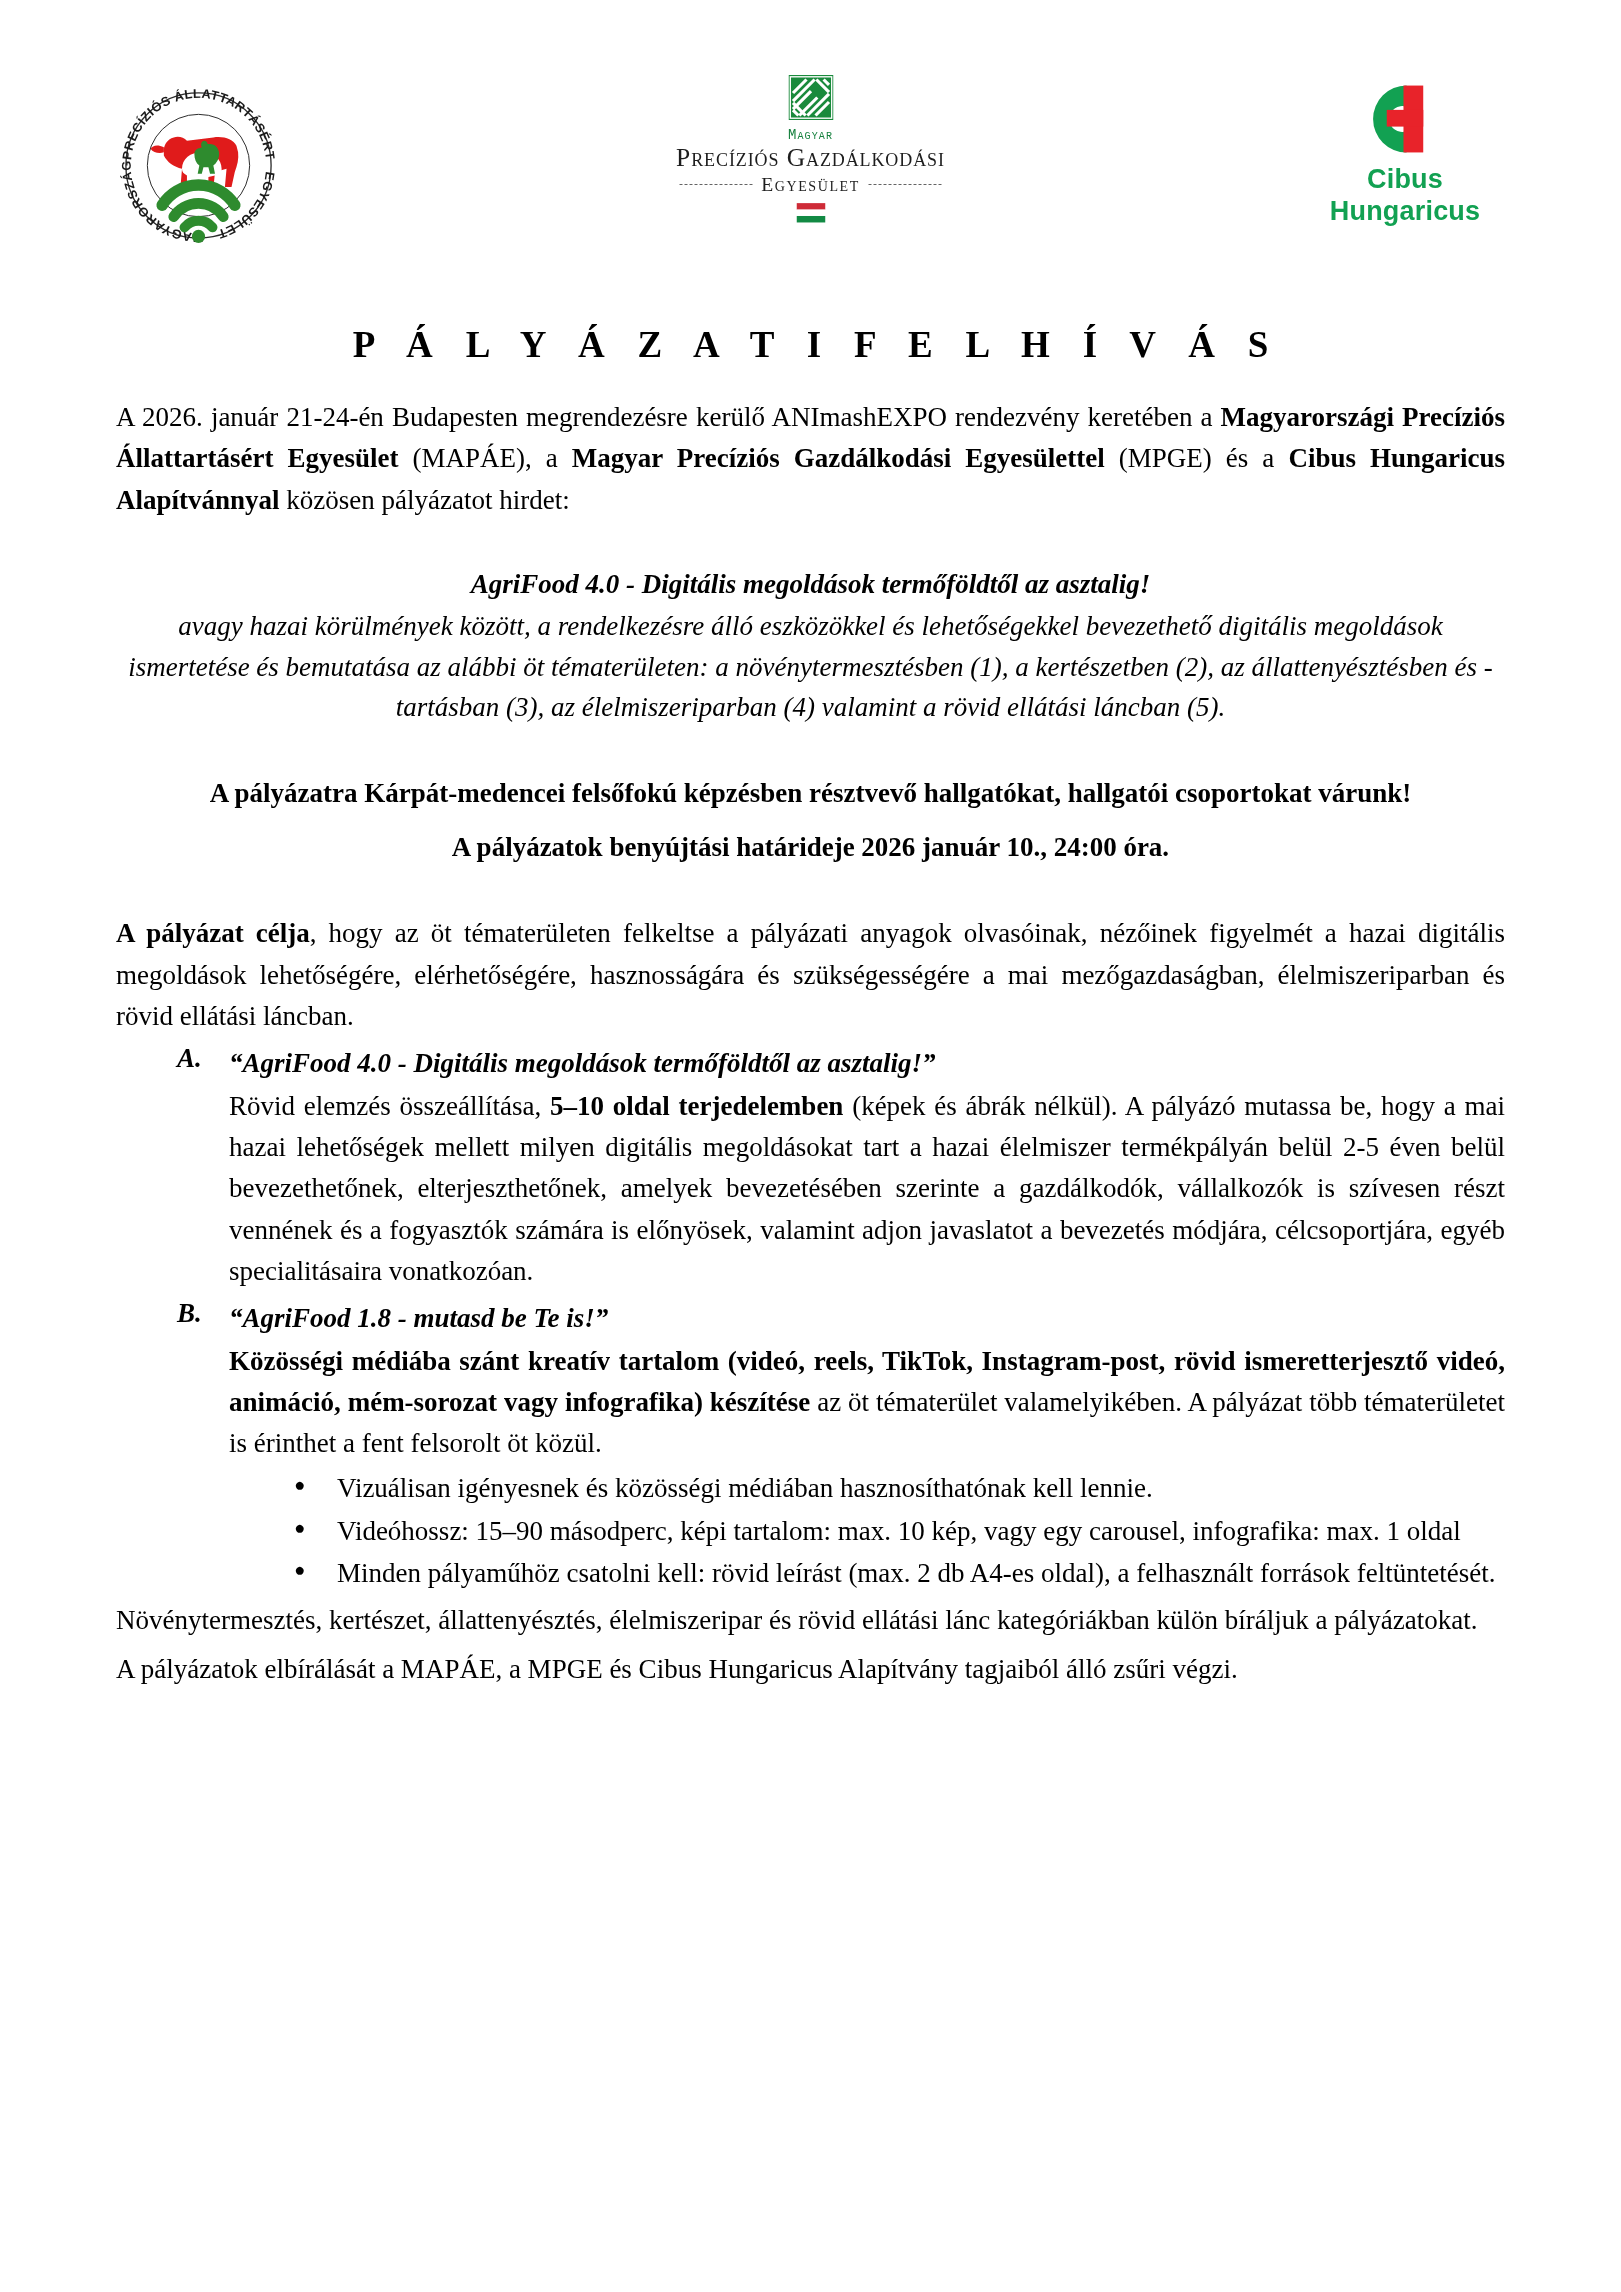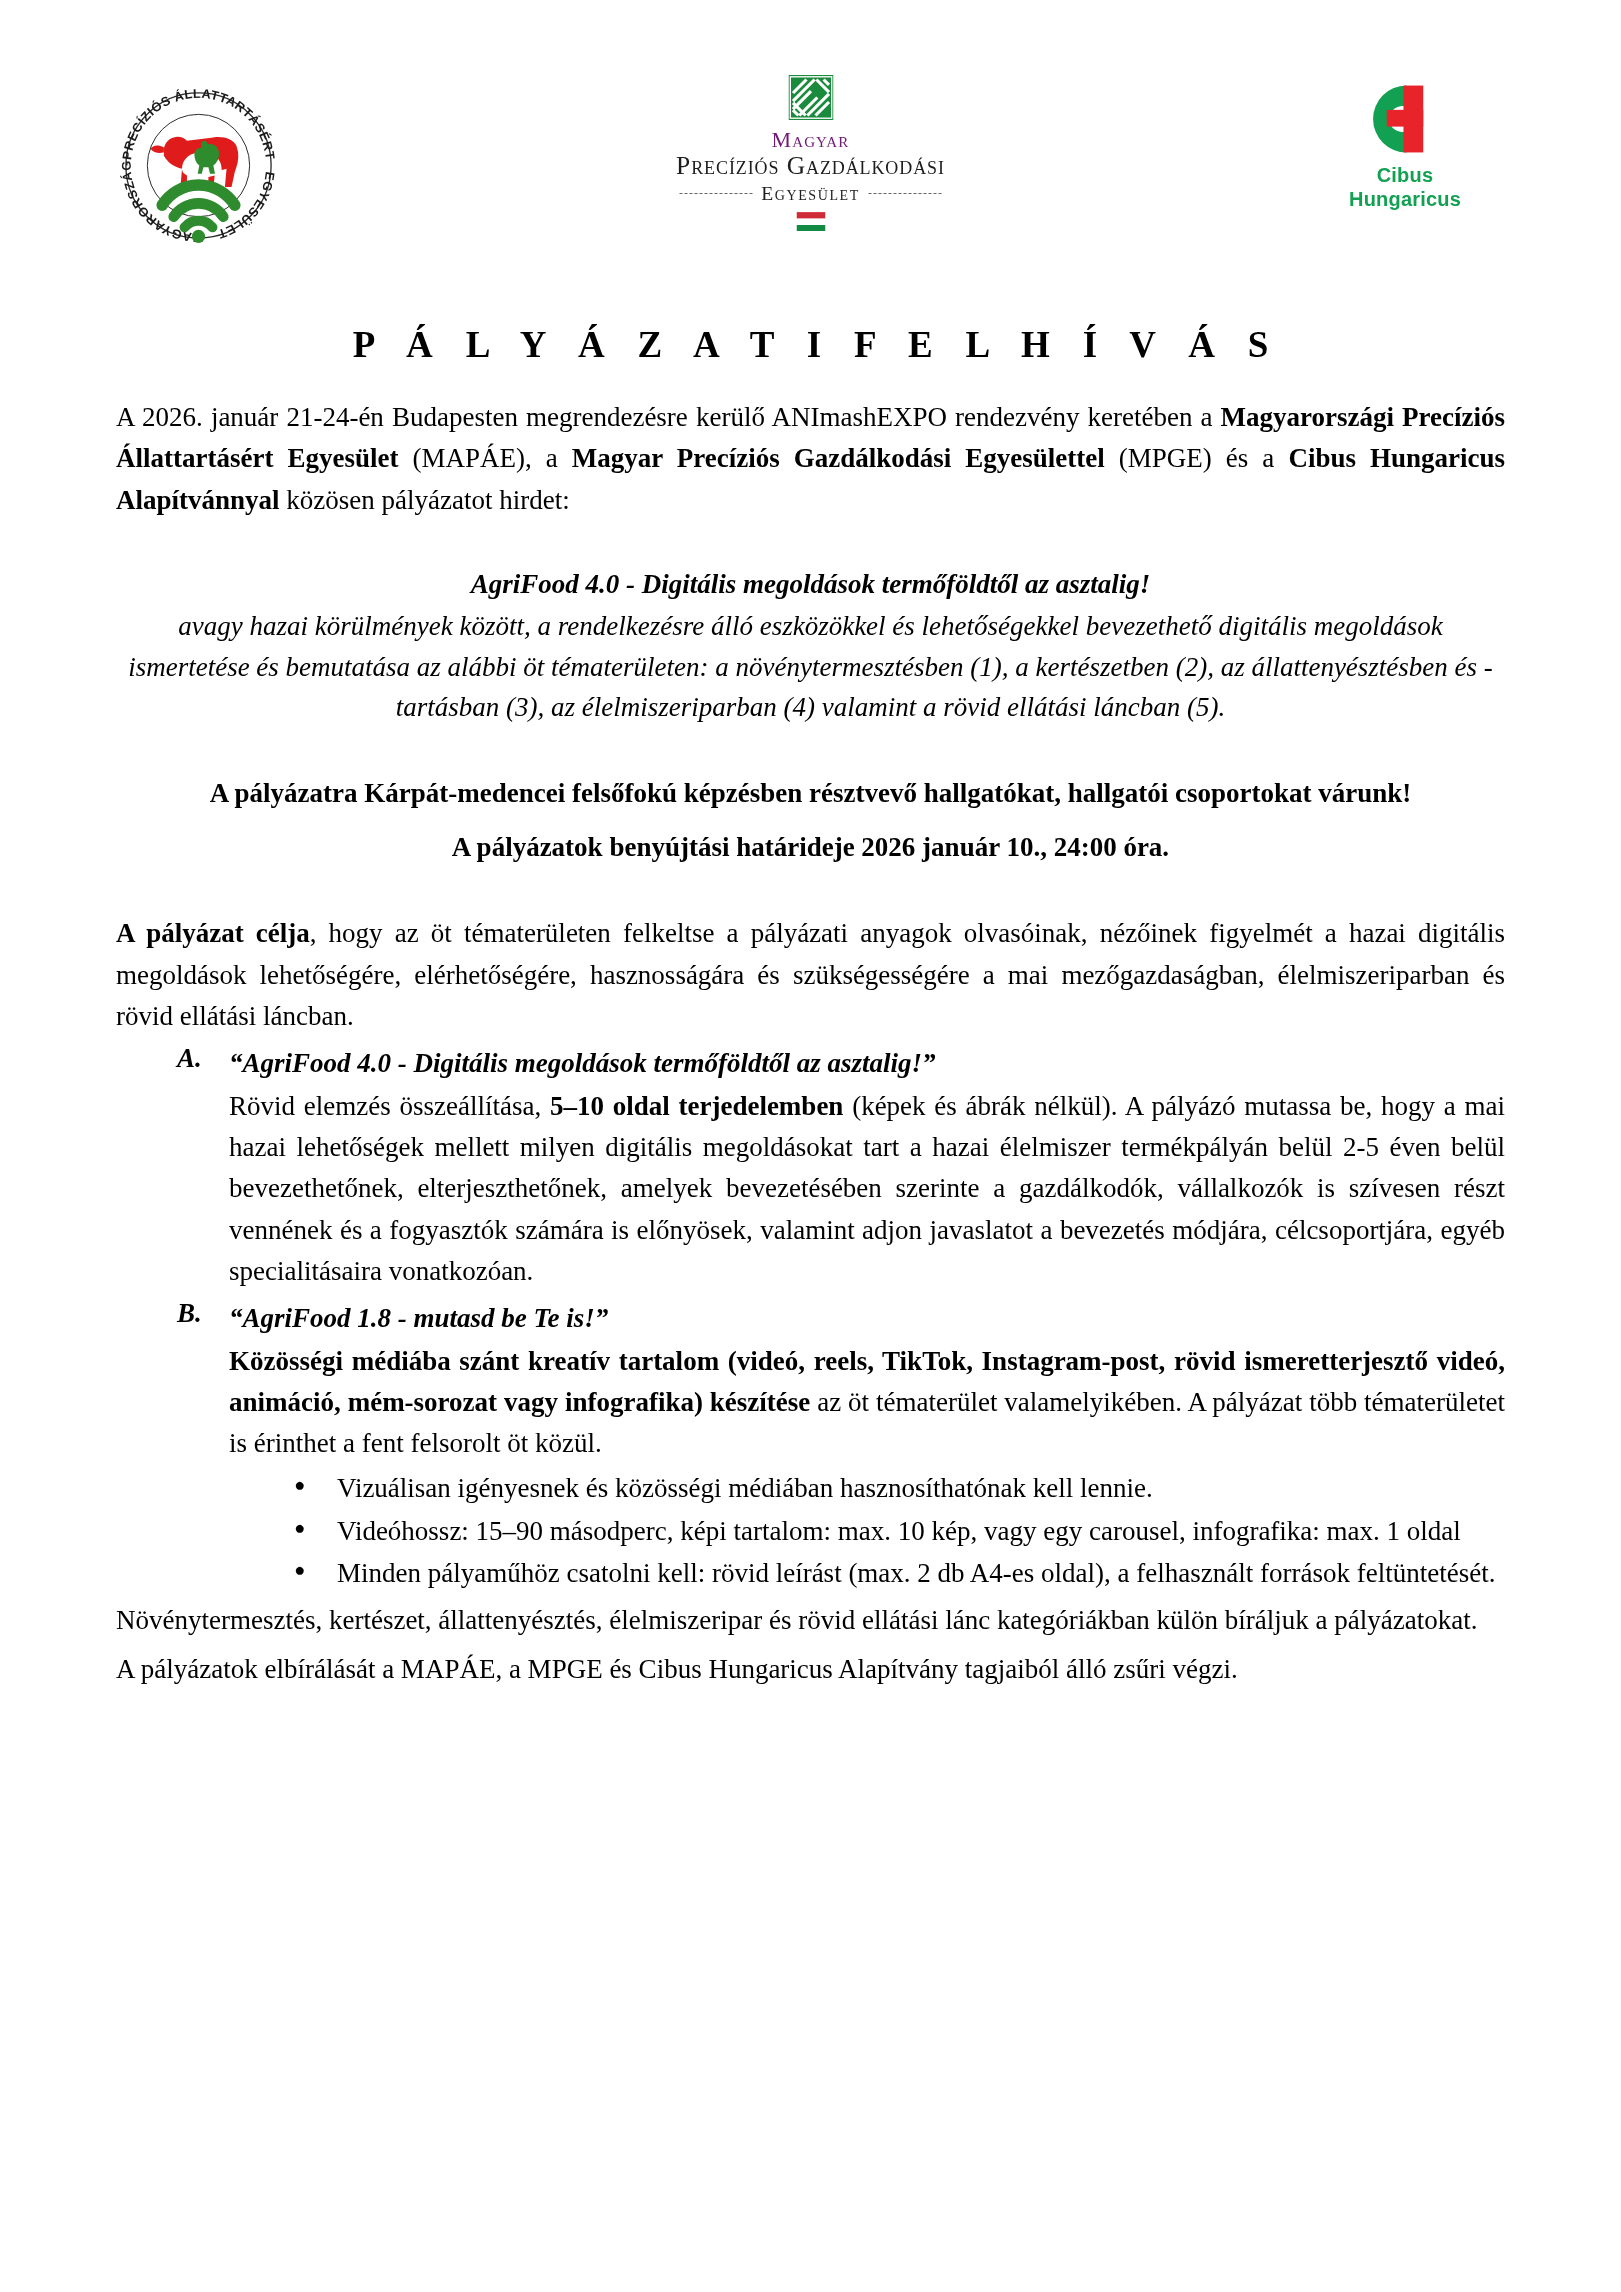--- a/index.html
+++ b/index.html
@@ -50,24 +50,24 @@
     width: 353px;
     text-align: center;
   }
   .mpge-mark {
     width: 45px;
     height: 45px;
     margin: 0 auto 8.8px auto;
     display: block;
   }
   .mpge-l1 {
-    font-family: Liberation Serif, serif;
-    font-size: 22px;
+    font-family: Liberation Mono, monospace;
+    font-size: 14px;
     letter-spacing: 1.1px;
-    color: #701a75;
+    color: #15803d;
     line-height: 1.08;
     font-variant: small-caps;
     font-weight: 400;
   }
   .mpge-l2 {
     font-family: "Liberation Serif", "DejaVu Serif", serif;
     font-size: 25.5px;
     letter-spacing: 0.9px;
     color: #1d1d1d;
     line-height: 1.12;
@@ -108,21 +108,21 @@
     position: absolute;
     right: 2px;
     top: 19.6px;
     width: 196px;
     text-align: center;
   }
   .cibus-mark { width: 94px; height: 76px; margin: 0 auto 7.8px auto; display: block; }
   .cibus-text {
     font-family: "Liberation Sans", "DejaVu Sans", sans-serif;
     font-weight: bold;
-    font-size: 20px;
+    font-size: 27px;
     line-height: 1.17;
     color: #12a152;
     letter-spacing: 0.2px;
   }
 
   
   .doc-title {
     text-align: center;
     font-size: 37px;
     font-weight: bold;

